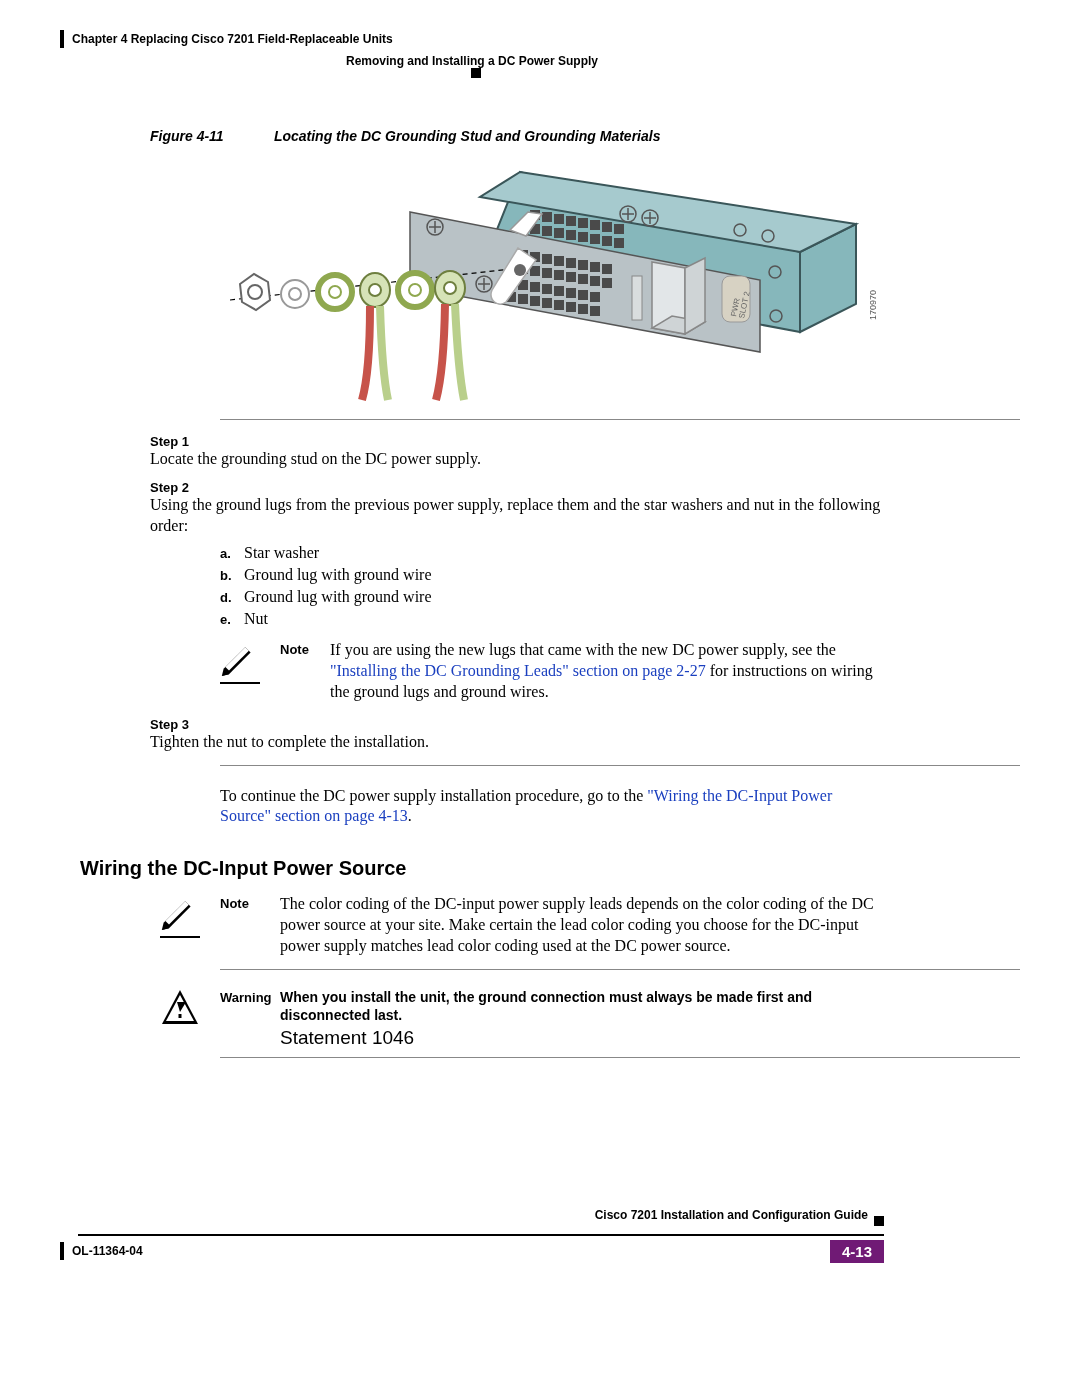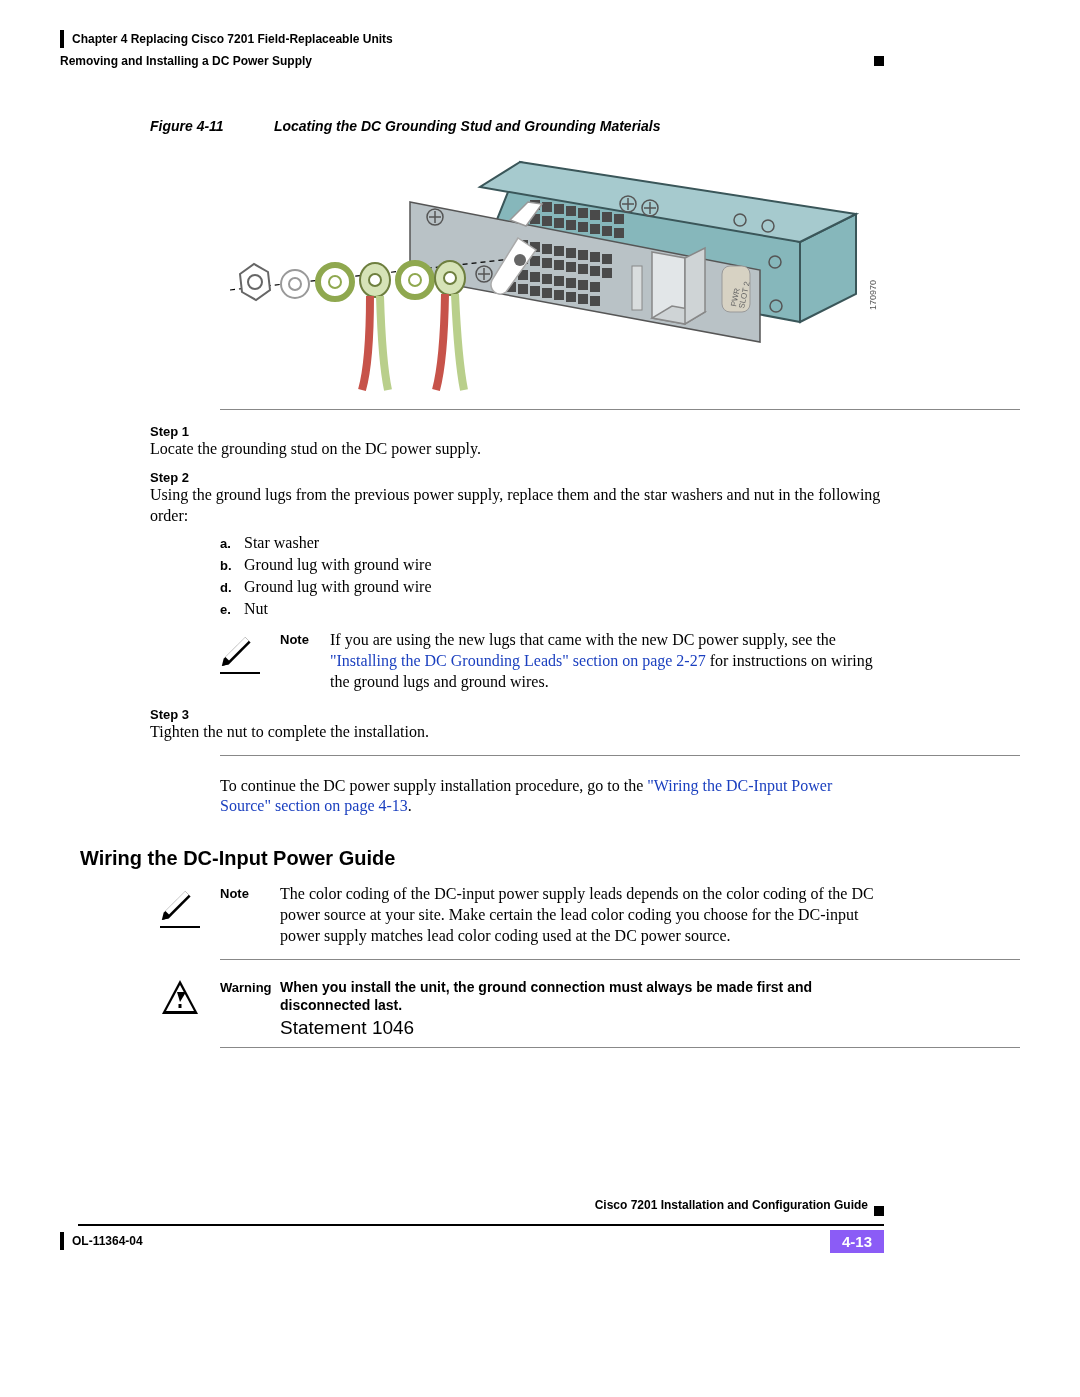--- a/index.html
+++ b/index.html
@@ -203,21 +203,21 @@
     display: flex;
     justify-content: space-between;
   }
   .footer .rule {
     width: 4px;
     height: 18px;
     background: #000;
     margin-right: 8px;
   }
   .footer .pagebox {
-    background: #8b5cf6;
+    background: #701a75;
     color: #fff;
     padding: 3px 12px;
     font-weight: bold;
     font-size: 15px;
   }
   .footer .sq {
     width: 10px; height: 10px; background: #000; margin-left: 6px;
   }
 
   .device-svg .psu-body { fill: #86b7bb; stroke: #3a5659; stroke-width: 2; }
@@ -230,21 +230,21 @@
 </style>
 </head>
 <body>
 
 <div class="page">
 
   <div class="header-row">
     <div class="rule"></div>
     <span>Chapter 4    Replacing Cisco 7201 Field-Replaceable Units</span>
   </div>
-  <div style="display:flex; justify-content:space-between; align-items:center;">
+  <div style="display:flex; justify-content:flex-start; align-items:center;flex-direction:column;">
     <div class="header-sub" style="margin-bottom:0;">Removing and Installing a DC Power Supply</div>
     <div class="header-row" style="margin-bottom:0;">
       <div class="sq"></div>
     </div>
   </div>
   <div style="height:50px;"></div>
 
   <div class="figure-caption">
     <span class="label">Figure 4-11</span>
     <span>Locating the DC Grounding Stud and Grounding Materials</span>
@@ -416,21 +416,21 @@
     <div class="step-label">Step 3</div>
     <div class="step-content">Tighten the nut to complete the installation.</div>
   </div>
 
   <div class="divider thin"></div>
 
   <div class="continue-para">
     <span>To continue the DC power supply installation procedure, go to the </span><span class="link">"Wiring the DC-Input Power Source" section on page 4-13</span><span>.</span>
   </div>
 
-  <div class="section-heading">Wiring the DC-Input Power Guide</div>
+  <div class="section-heading">Wiring the DC-Input Power Source</div>
 
   <div class="note-block indented">
     <div class="icon-col">
       <svg viewBox="0 0 40 40" width="36" height="36">
         <path d="M4 32 L28 8 L34 14 L10 38 L2 40 Z" fill="#000"></path>
         <path d="M6 30 L28 8 L32 12 L10 34 Z" fill="#fff"></path>
         <path d="M2 40 L8 34 L10 38 Z" fill="#000"></path>
       </svg>
       <div style="border-top:2px solid #000; width:40px; margin-top:2px;"></div>
     </div>

